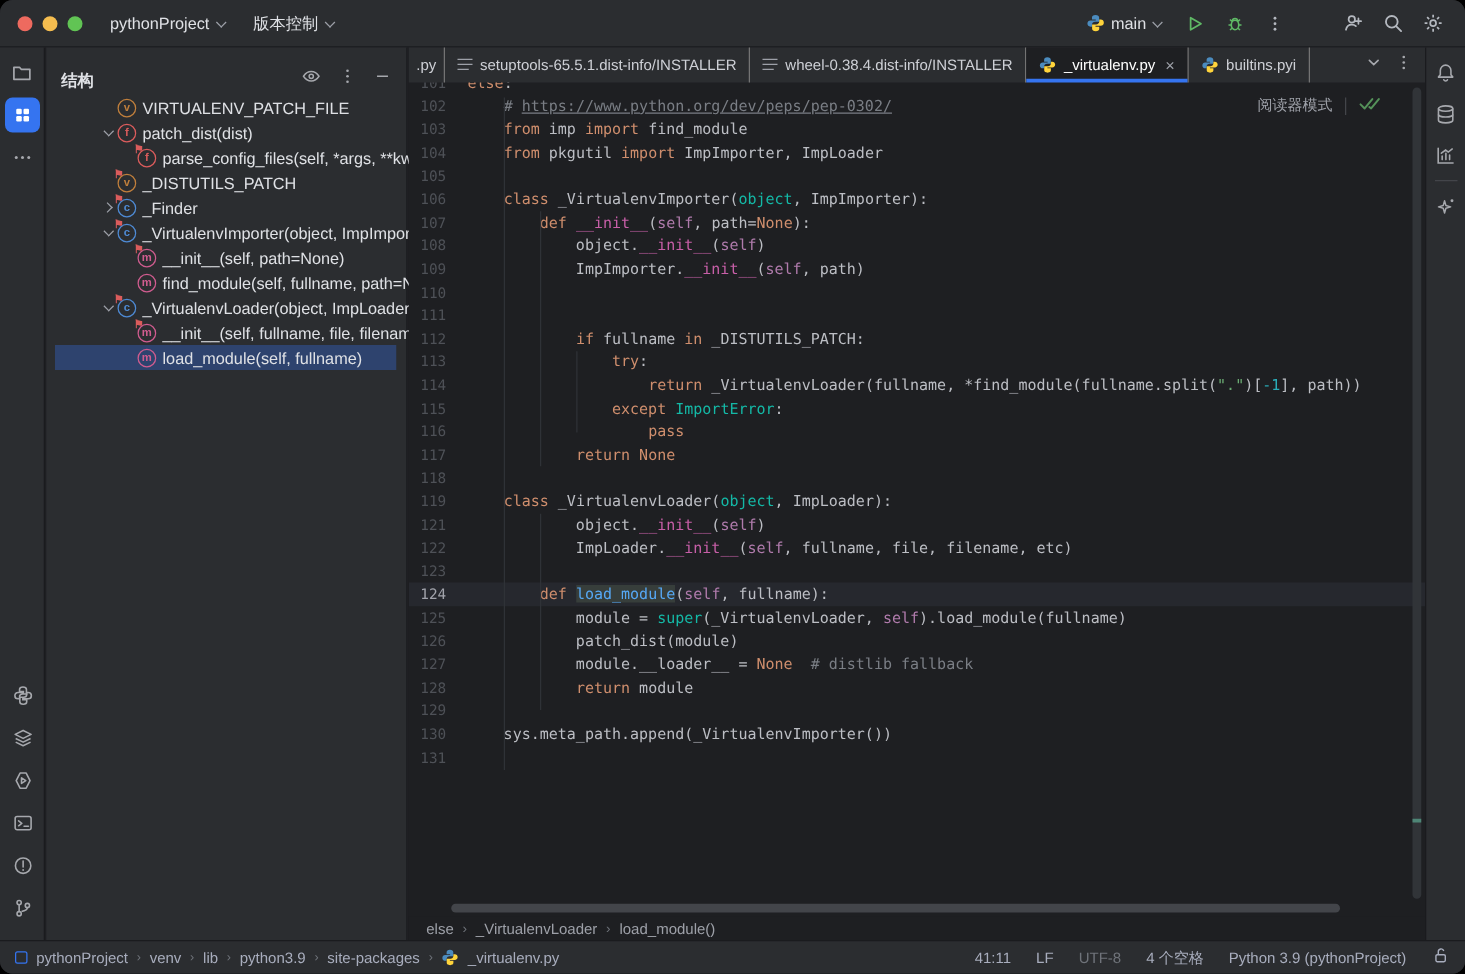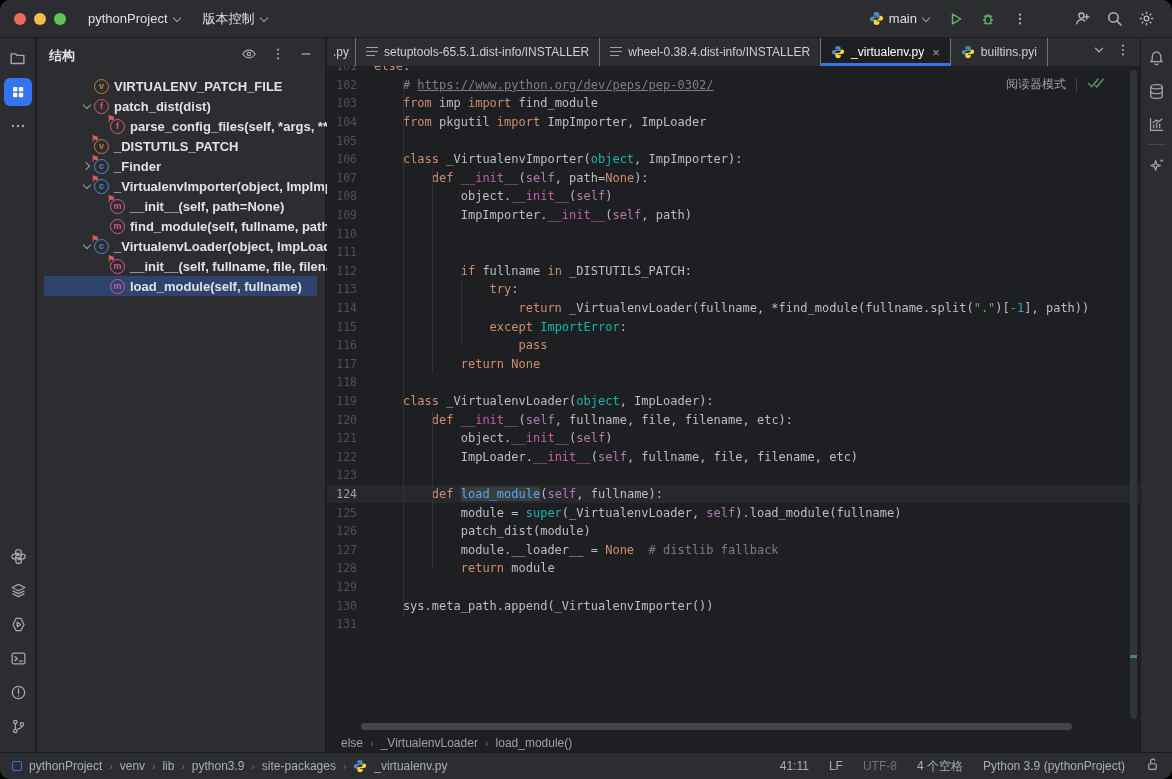--- a/index.html
+++ b/index.html
@@ -24,27 +24,27 @@
   .stripe-left { position:absolute; top:38px; left:0; width:36px; bottom:27px; background:#2B2D30; border-right:1px solid #1A1B1E; }
   .stripe-left .aicon { width:28px; height:28px; margin:6px auto 6px; display:flex; align-items:center; justify-content:center; border-radius:6px; }
   .aicon.active { background:#3574F0; }
   .stripe-bottom { position:absolute; bottom:6px; left:0; width:36px; }
   .stripe-right { position:absolute; top:38px; right:0; width:32px; bottom:27px; background:#2B2D30; border-left:1px solid #1A1B1E; }
   .stripe-right .aicon { width:26px; height:26px; margin:7px auto 7px; display:flex; align-items:center; justify-content:center; border-radius:6px; }
   .strip-divider { width:18px; height:1px; background:#43454A; margin:4px auto; }
 
   
   .structure { position:absolute; top:38px; left:37px; width:289px; bottom:27px; background:#2B2D30; border-right:1px solid #1A1B1E; }
-  .structure-header { height:36px; display:flex; align-items:center; padding:0 12px 0 12px;font-family:Liberation Serif, serif; }
+  .structure-header { height:36px; display:flex; align-items:flex-end; padding:0 12px 0 12px;font-family:Liberation Serif, serif; }
   .structure-title { font-weight:bold; font-size:13px; color:#DFE1E5; }
   .sh-actions { margin-left:auto; display:flex; align-items:center; gap:14px; }
   .tree { margin-top:2px; }
   .tree-row { height:20px; display:flex; align-items:center; font-size:13px; color:#DFE1E5; white-space:nowrap; position:relative; }
   .tree-row.selected::before { content:""; position:absolute; left:7px; right:8px; top:0; bottom:0; background:#2E436E; border-radius:0; }
-  .tree-row > * { position:relative;font-weight:bold; }
+  .tree-row > * { position:relative; }
   .chev-cell { width:13px; height:20px; position:relative; flex:none; }
   .chev-cell.down::after { content:""; position:absolute; top:6px; left:3px; width:5px; height:5px; border:solid #9DA0A8; border-width:0 1.4px 1.4px 0; transform:rotate(45deg); }
   .chev-cell.right::after { content:""; position:absolute; top:7px; left:2px; width:5px; height:5px; border:solid #9DA0A8; border-width:0 1.4px 1.4px 0; transform:rotate(-45deg); }
   .node-icon { width:15px; height:15px; border-radius:50%; flex:none; margin-right:5px; position:relative; font:bold 9px/13px "Liberation Sans",sans-serif; text-align:center; }
   .node-icon.v { border:1.4px solid #C07F3C; color:#C07F3C; }
   .node-icon.f { border:1.4px solid #DB5C5C; color:#DB5C5C; }
   .node-icon.c { border:1.4px solid #4E8AD4; color:#4E8AD4; }
   .node-icon.m { border:1.4px solid #D05C8F; color:#D05C8F; }
   .node-flag { position:absolute; top:-5px; left:-4px; color:#DB5C5C; font-size:9px; line-height:9px; }
 
@@ -375,21 +375,20 @@
           <div class="cl"><span class="ln">110</span><span class="ct"></span></div>
           <div class="cl"><span class="ln">111</span></div>
           <div class="cl"><span class="ln">112</span><span class="ct"><span class="tk-p">            </span><span class="tk-kw">if</span><span class="tk-p"> fullname </span><span class="tk-kw">in</span><span class="tk-p"> _DISTUTILS_PATCH:</span></span></div>
           <div class="cl"><span class="ln">113</span><span class="ct"><span class="tk-p">                </span><span class="tk-kw">try</span><span class="tk-p">:</span></span></div>
           <div class="cl"><span class="ln">114</span><span class="ct"><span class="tk-p">                    </span><span class="tk-kw">return</span><span class="tk-p"> _VirtualenvLoader(fullname, *find_module(fullname.split(</span><span class="tk-str">"."</span><span class="tk-p">)[</span><span class="tk-num">-1</span><span class="tk-p">], path))</span></span></div>
           <div class="cl"><span class="ln">115</span><span class="ct"><span class="tk-p">                </span><span class="tk-kw">except</span><span class="tk-p"> </span><span class="tk-bi">ImportError</span><span class="tk-p">:</span></span></div>
           <div class="cl"><span class="ln">116</span><span class="ct"><span class="tk-p">                    </span><span class="tk-kw">pass</span></span></div>
           <div class="cl"><span class="ln">117</span><span class="ct"><span class="tk-p">            </span><span class="tk-kw">return</span><span class="tk-p"> </span><span class="tk-kw">None</span></span></div>
           <div class="cl"><span class="ln">118</span><span class="ct"></span></div>
           <div class="cl"><span class="ln">119</span><span class="ct"><span class="tk-p">    </span><span class="tk-kw">class</span><span class="tk-p"> _VirtualenvLoader(</span><span class="tk-bi">object</span><span class="tk-p">, ImpLoader):</span></span></div>
-          <div class="cl"><span class="ln">120</span><span class="ct"><span class="tk-p">        </span><span class="tk-kw">def</span><span class="tk-p"> </span><span class="tk-mg">__init__</span><span class="tk-p">(</span><span class="tk-sf">self</span><span class="tk-p">, fullname, file, filename, etc):</span></span></div>
           <div class="cl"><span class="ln">121</span><span class="ct"><span class="tk-p">            object.</span><span class="tk-mg">__init__</span><span class="tk-p">(</span><span class="tk-sf">self</span><span class="tk-p">)</span></span></div>
           <div class="cl"><span class="ln">122</span><span class="ct"><span class="tk-p">            ImpLoader.</span><span class="tk-mg">__init__</span><span class="tk-p">(</span><span class="tk-sf">self</span><span class="tk-p">, fullname, file, filename, etc)</span></span></div>
           <div class="cl"><span class="ln">123</span><span class="ct"></span></div>
           <div class="cl current"><span class="ln">124</span><span class="ct"><span class="tk-p">        </span><span class="tk-kw">def</span><span class="tk-p"> </span><span class="tk-fnhl">load_module</span><span class="tk-p">(</span><span class="tk-sf">self</span><span class="tk-p">, fullname):</span></span></div>
           <div class="cl"><span class="ln">125</span><span class="ct"><span class="tk-p">            module = </span><span class="tk-bi">super</span><span class="tk-p">(_VirtualenvLoader, </span><span class="tk-sf">self</span><span class="tk-p">).load_module(fullname)</span></span></div>
           <div class="cl"><span class="ln">126</span><span class="ct"><span class="tk-p">            patch_dist(module)</span></span></div>
           <div class="cl"><span class="ln">127</span><span class="ct"><span class="tk-p">            module.__loader__ = </span><span class="tk-kw">None</span><span class="tk-p">  </span><span class="tk-com"># distlib fallback</span></span></div>
           <div class="cl"><span class="ln">128</span><span class="ct"><span class="tk-p">            </span><span class="tk-kw">return</span><span class="tk-p"> module</span></span></div>
           <div class="cl"><span class="ln">129</span><span class="ct"></span></div>
           <div class="cl"><span class="ln">130</span><span class="ct"><span class="tk-p">    sys.meta_path.append(_VirtualenvImporter())</span></span></div>

